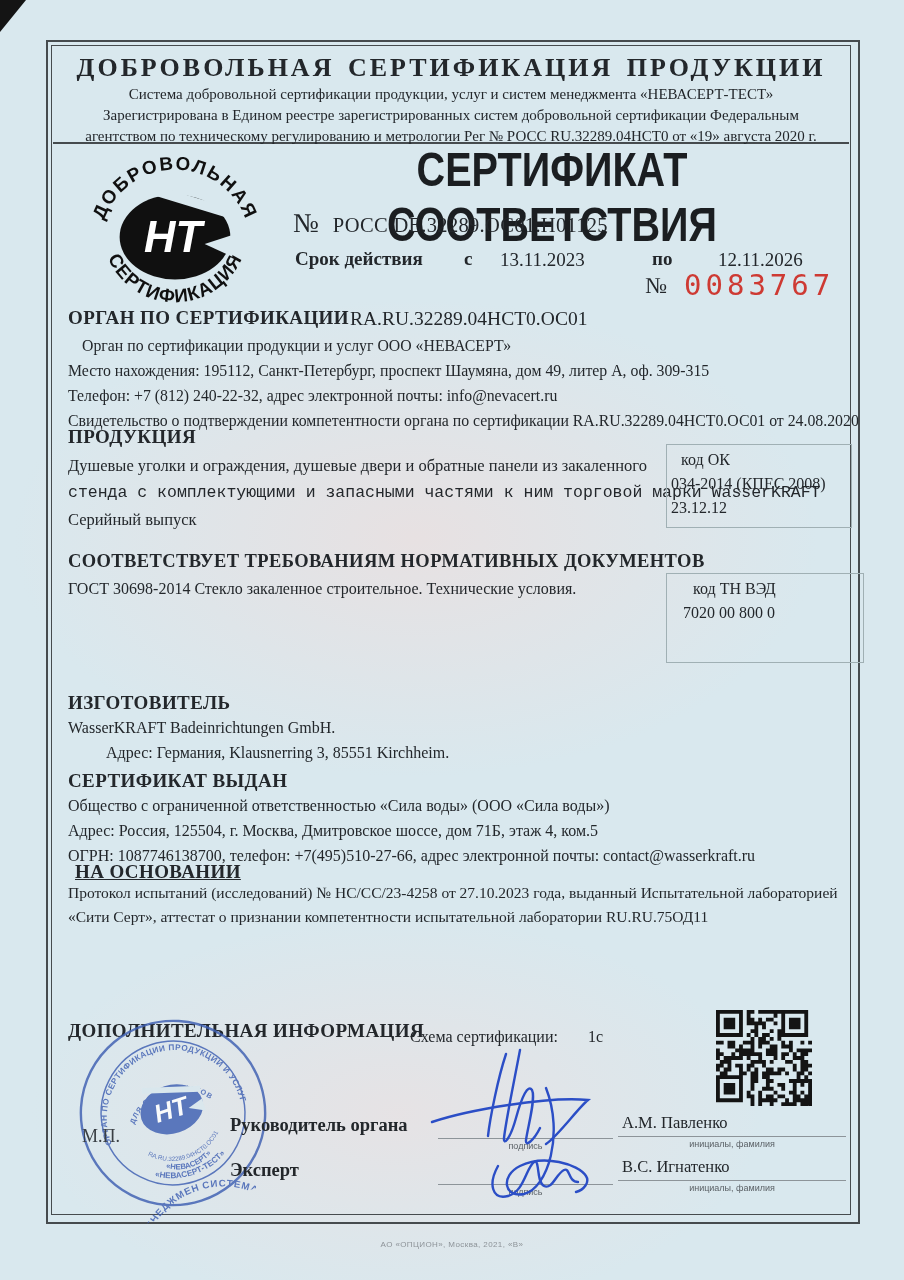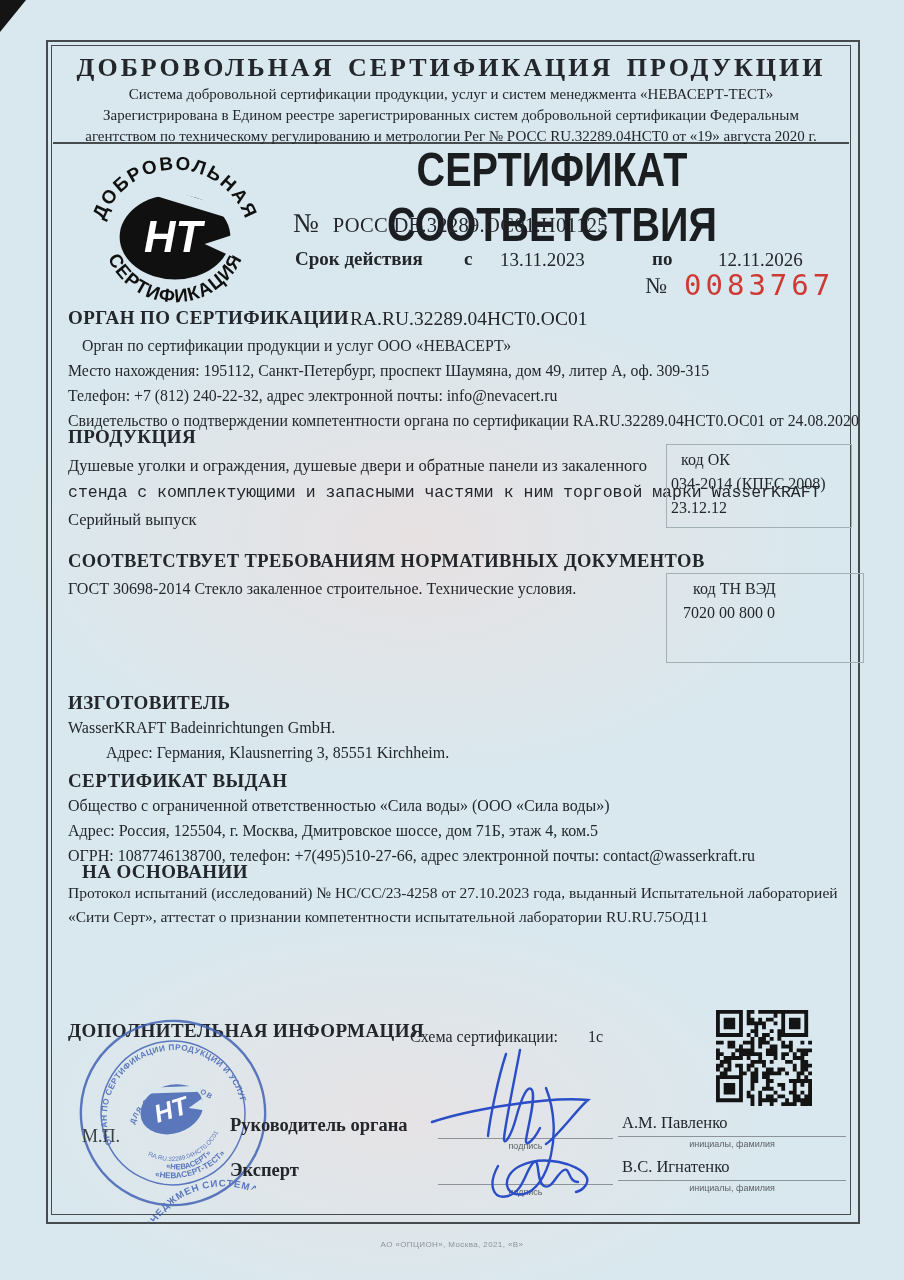--- a/index.html
+++ b/index.html
@@ -134,21 +134,21 @@
   </div>
 
   <div>
     <span class="abs sec-h nw" style="left:68px;top:770px;">СЕРТИФИКАТ ВЫДАН</span>
     <div class="abs nw" style="left:68px;top:797px;font-size:16px;">Общество с ограниченной ответственностью «Сила воды» (ООО «Сила воды»)</div>
     <div class="abs nw" style="left:68px;top:822px;font-size:16px;">Адрес: Россия, 125504, г. Москва, Дмитровское шоссе, дом 71Б, этаж 4, ком.5</div>
     <div class="abs nw" style="left:68px;top:847px;font-size:16px;">ОГРН: 1087746138700, телефон: +7(495)510-27-66, адрес электронной почты: contact@wasserkraft.ru</div>
   </div>
 
   <div>
-    <span class="abs sec-h nw" style="left:82px;top:861px;">НА ОСНОВАНИИ</span>
+    <span class="abs sec-h nw" style="left:75px;top:861px;text-decoration:underline;">НА ОСНОВАНИИ</span>
     <div class="abs nw" style="left:68px;top:884px;font-size:15.5px;">Протокол испытаний (исследований) № НС/СС/23-4258 от 27.10.2023 года, выданный Испытательной лабораторией</div>
     <div class="abs nw" style="left:68px;top:908px;font-size:15.5px;">«Сити Серт», аттестат о признании компетентности испытательной лаборатории RU.RU.75ОД11</div>
   </div>
 
   <div>
     <span class="abs sec-h nw" style="left:68px;top:1020px;">ДОПОЛНИТЕЛЬНАЯ ИНФОРМАЦИЯ</span>
     <span class="abs nw" style="left:410px;top:1028px;font-size:16px;">Схема сертификации:</span>
     <span class="abs nw" style="left:588px;top:1028px;font-size:16px;">1с</span>
   </div>
 

